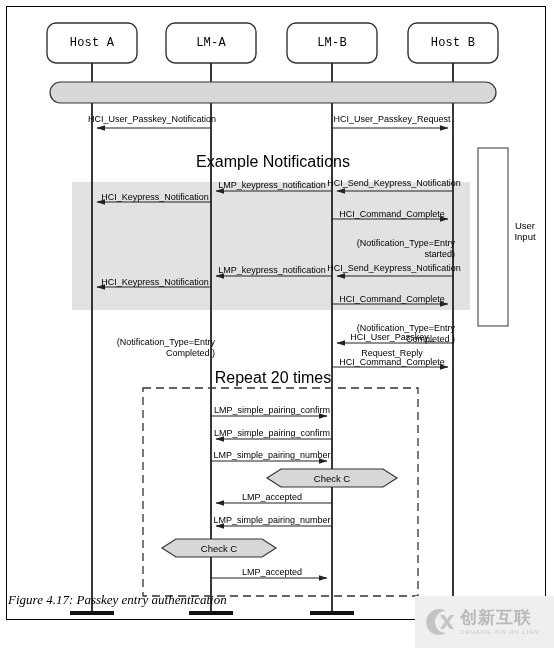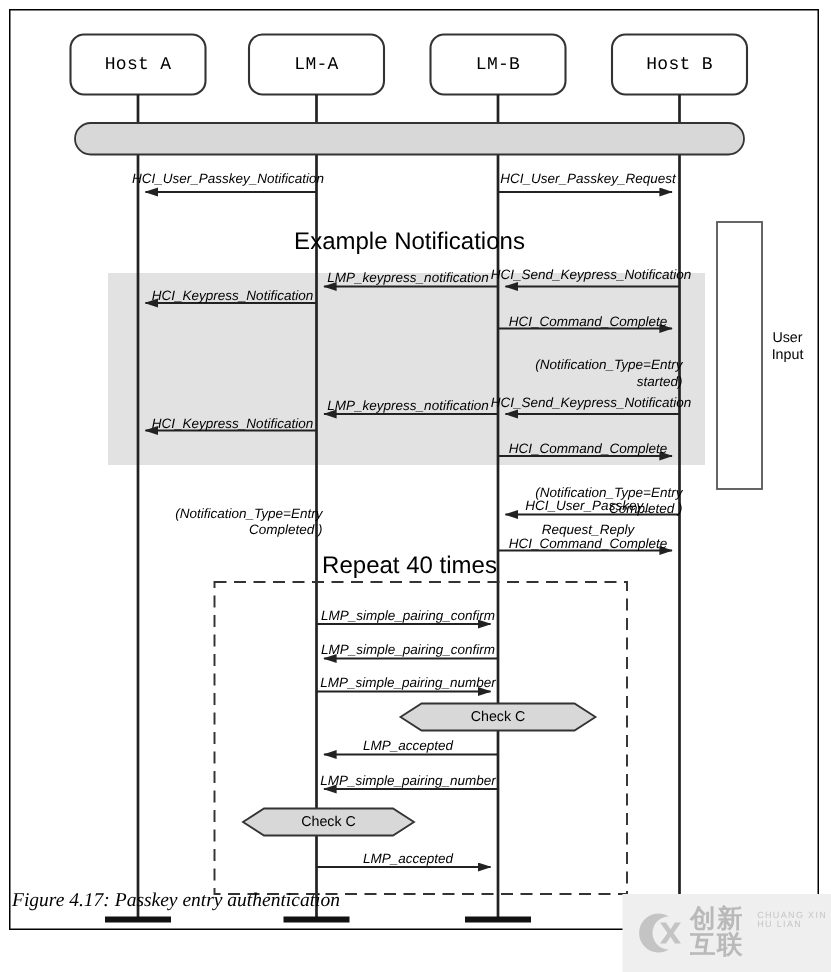--- a/index.html
+++ b/index.html
@@ -13,21 +13,21 @@
   
   .page-frame{
     position:absolute;left:6px;top:6px;width:540px;height:614px;
     border:1.5px solid #000;background:#fff;box-sizing:border-box;
   }
 
   .svg-layer{position:absolute;left:0;top:0;width:554px;height:648px;}
 
   
   .lbl{position:absolute;font-size:9px;line-height:10.5px;white-space:nowrap;}
-  .lbl.c{transform:translateX(-50%);text-align:center;font-style:italic;}
+  .lbl.c{transform:translateX(-50%);text-align:center;}
   .lbl.multi{white-space:normal;text-align:right;width:120px;margin-top:48px;}
 
   .actor-label{
     position:absolute;transform:translate(-50%,-50%);
     font-size:12px;letter-spacing:.2px;white-space:nowrap;font-family:Liberation Mono, monospace;
   }
 
   .step-label{
     position:absolute;transform:translate(-50%,-50%);
     font-size:11px;white-space:nowrap;
@@ -54,21 +54,21 @@
     font-style:italic;font-size:13px;white-space:nowrap;
   }
 
   
   .watermark{
     position:absolute;left:415px;top:596px;width:139px;height:52px;
     background:#efefef;display:flex;align-items:center;gap:5px;
     padding-left:6px;box-sizing:border-box;
   }
   .wm-mark{width:34px;height:34px;flex:0 0 34px;position:relative;}
-  .wm-text{display:flex;line-height:1;}
+  .wm-text{display:flex;flex-direction:column;line-height:1;}
   .wm-cn{font-size:17px;font-weight:bold;color:#b9b9b9;letter-spacing:1px;
          font-family:"DejaVu Sans",sans-serif;}
   .wm-en{font-size:6px;color:#c6c6c6;letter-spacing:.9px;margin-top:3px;
          font-family:"Liberation Sans",sans-serif;}
 </style>
 </head>
 <body>
 
 <div id="root">
 
@@ -141,21 +141,21 @@
     <line x1="211" y1="578" x2="327" y2="578" stroke="#222" stroke-width="1.2" marker-end="url(#ah)"></line>
   </svg>
 
   <div class="actor-label" style="left:92px;top:43px">Host A</div>
   <div class="actor-label" style="left:211px;top:43px">LM-A</div>
   <div class="actor-label" style="left:332px;top:43px">LM-B</div>
   <div class="actor-label" style="left:453px;top:43px">Host B</div>
 
 
   <div class="note-label" style="left:273px;top:162px">Example Notifications</div>
-  <div class="note-label" style="left:273px;top:378px">Repeat 40 times</div>
+  <div class="note-label" style="left:273px;top:378px">Repeat 20 times</div>
 
   <div class="userinput-label" style="left:493px;top:231px">
     <span>User</span><br>
     <span>Input</span>
   </div>
 
   <div class="lbl c" style="left:152px;top:114px">HCI_User_Passkey_Notification</div>
   <div class="lbl c" style="left:392px;top:114px">HCI_User_Passkey_Request</div>
 
   <div class="lbl c" style="left:394px;top:178px">HCI_Send_Keypress_Notification</div>

